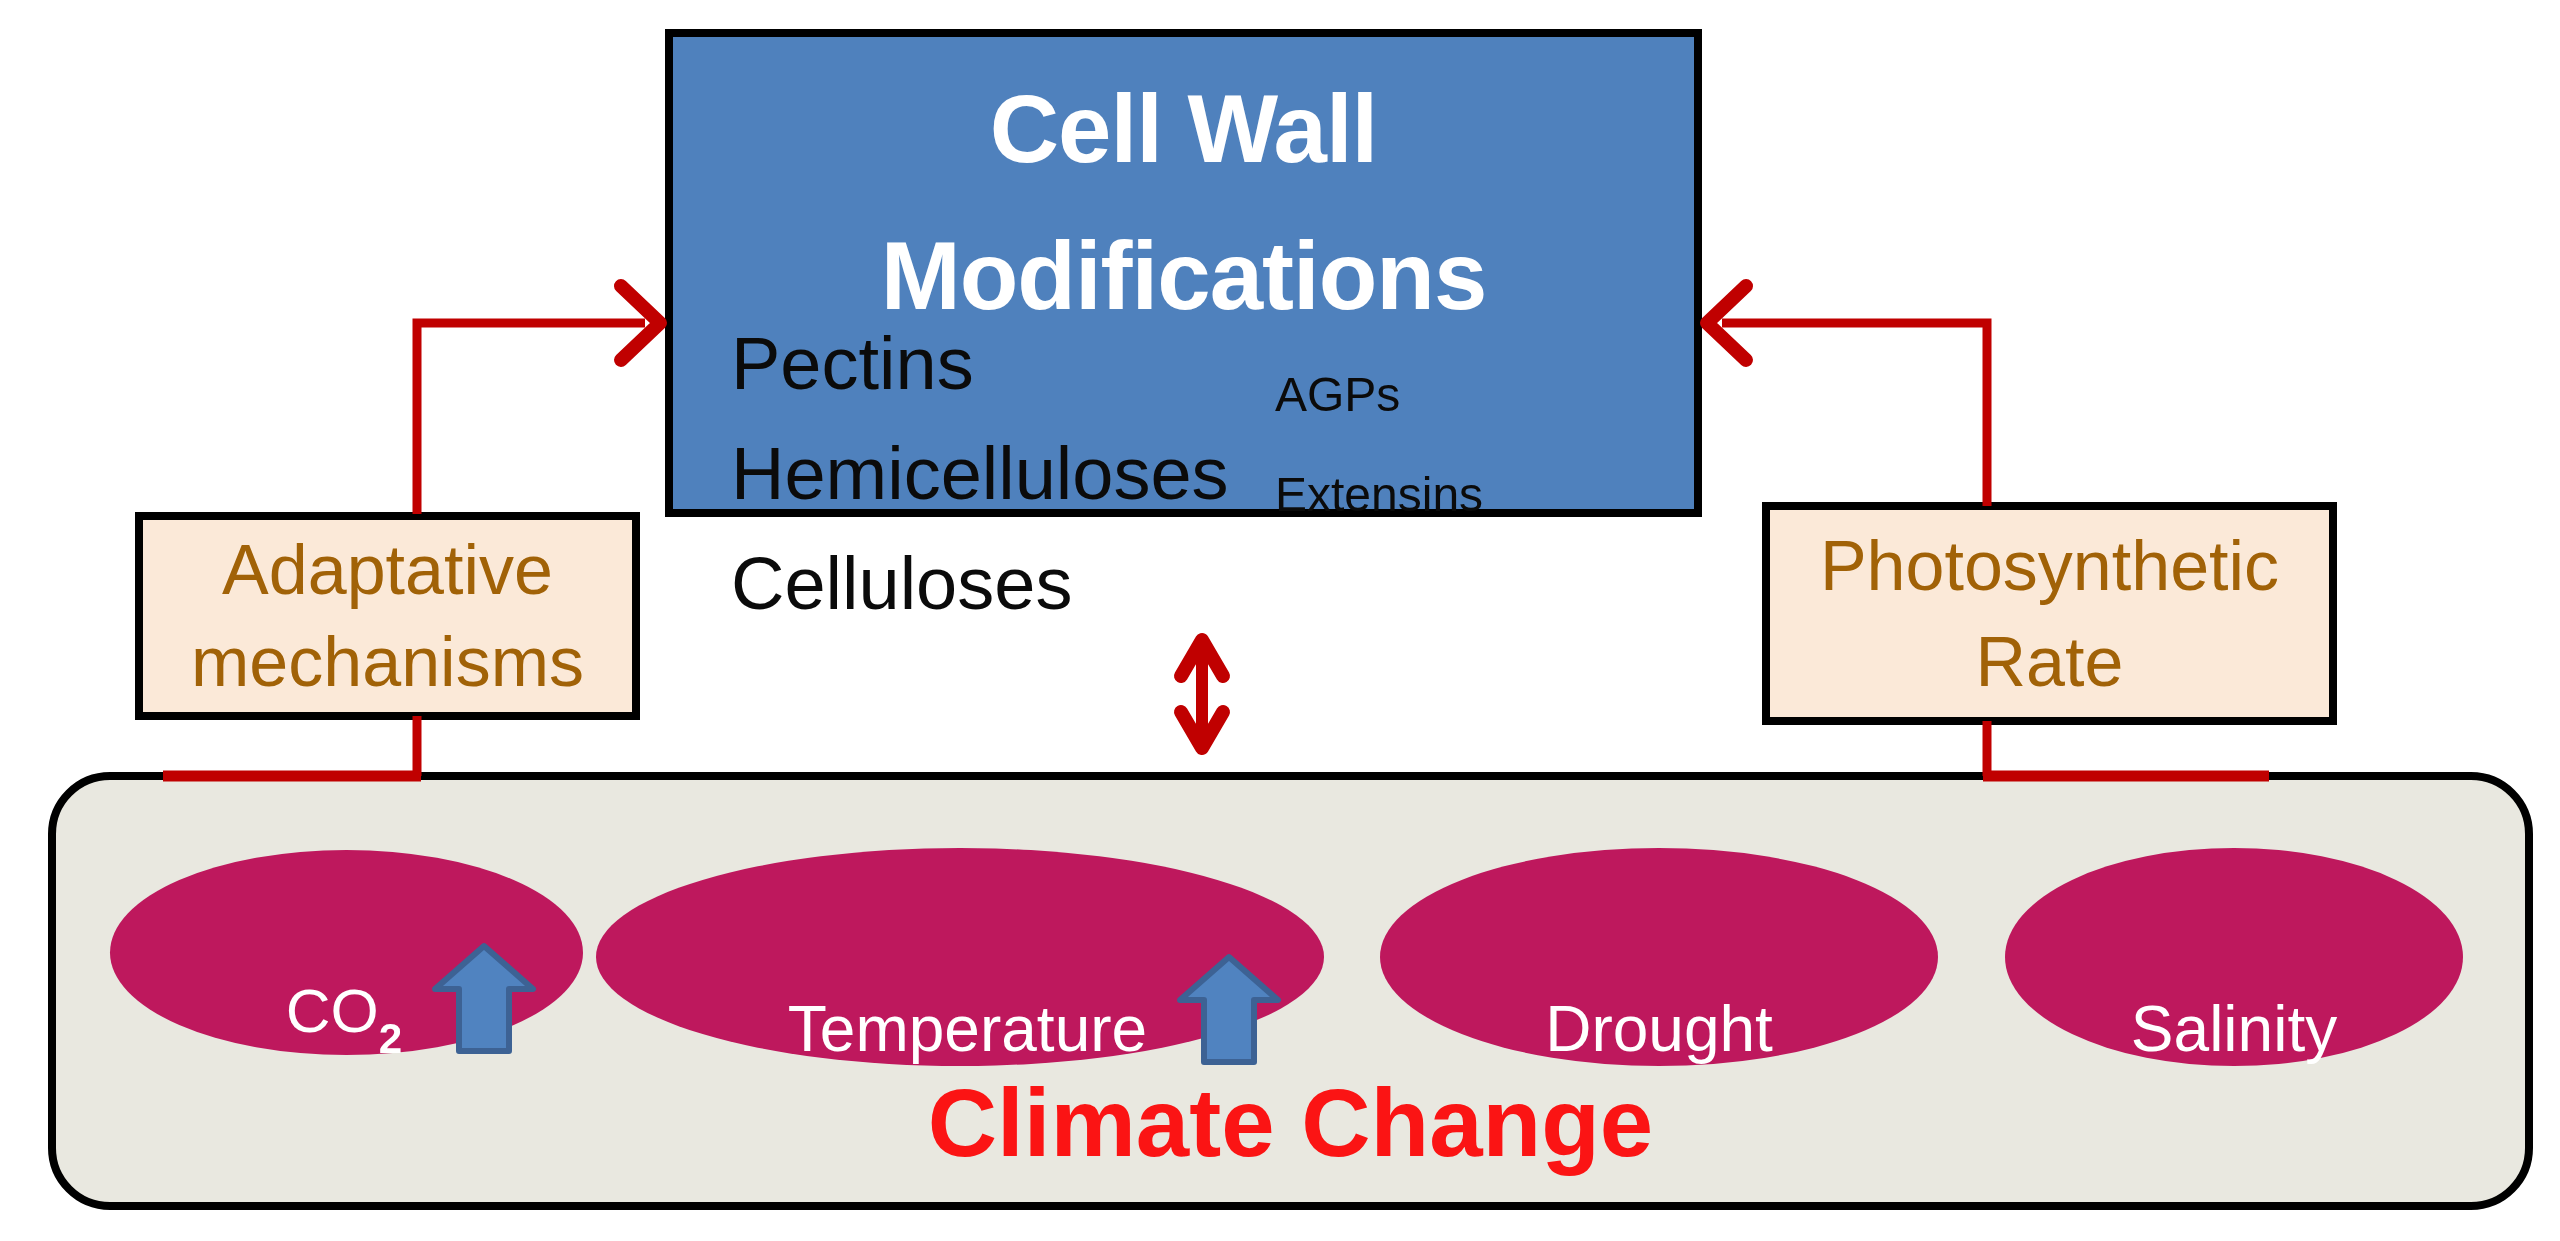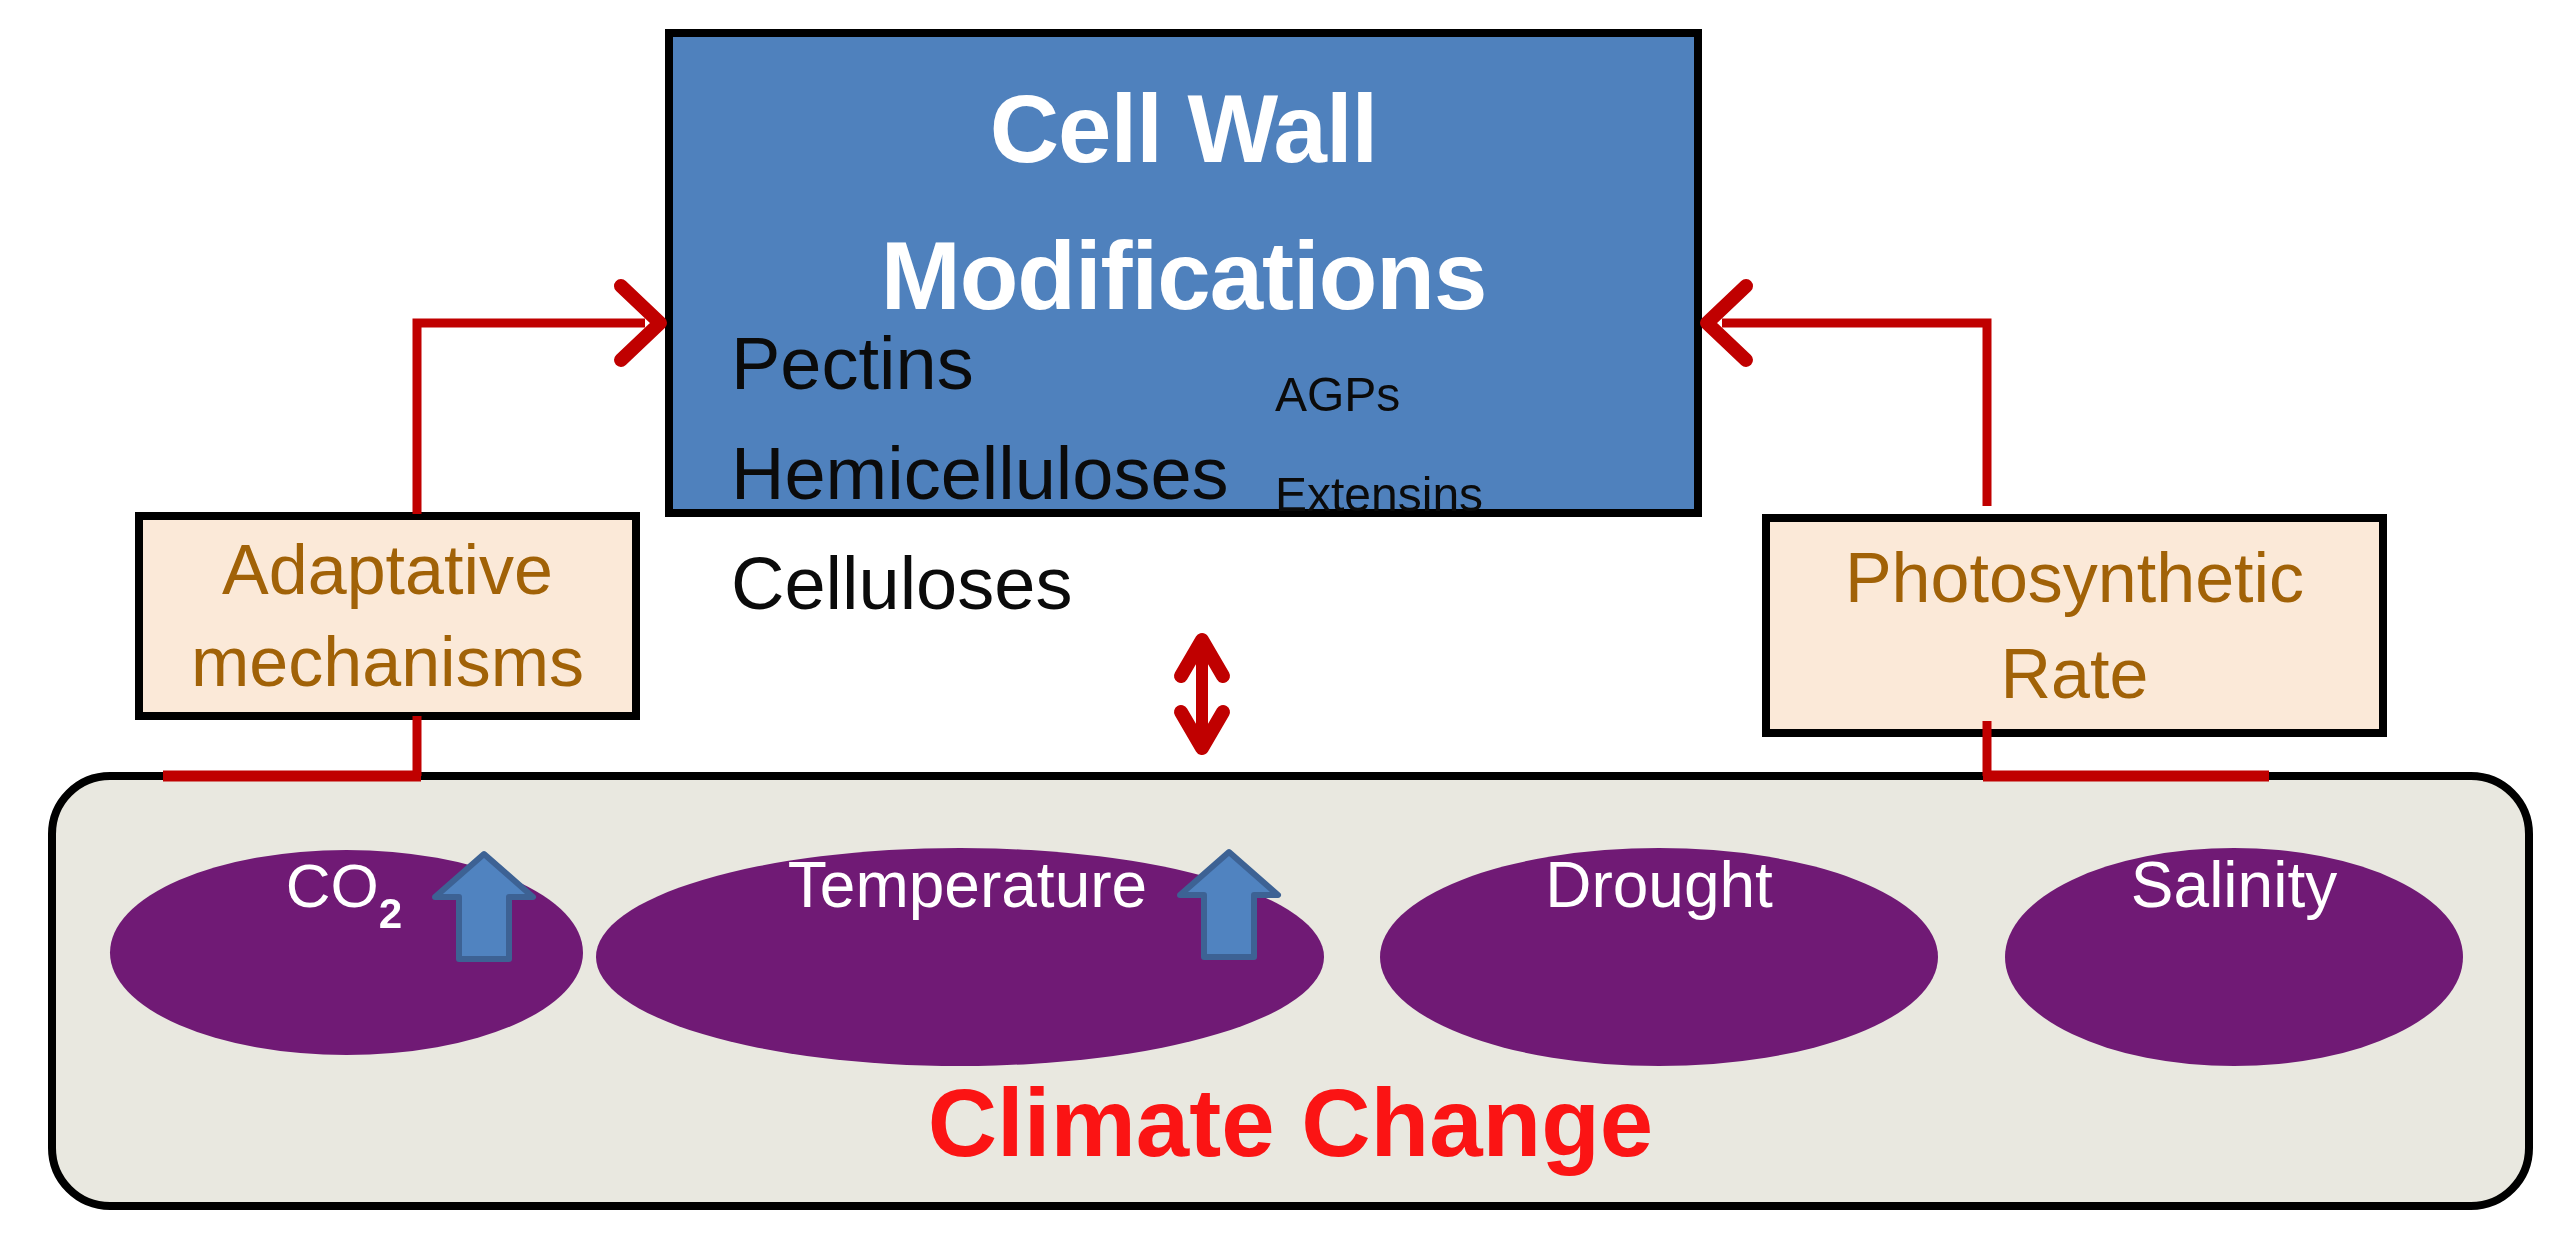--- a/index.html
+++ b/index.html
@@ -26,29 +26,29 @@
     position:absolute;left:602px;top:308px;
     color:#0b0b0b;font-size:48px;line-height:100px;white-space:nowrap;
   }
   
   .side-box{
     position:absolute;background:#fbe9d8;border:8px solid #000000;
     display:flex;align-items:center;justify-content:center;text-align:center;
     color:#a16207;font-size:70px;line-height:92px;
   }
   .adaptive-box{left:135px;top:512px;width:505px;height:208px;}
-  .photo-box{left:1762px;top:514px;width:625px;height:223px;line-height:96px;}
+  .photo-box{left:1762px;top:502px;width:575px;height:223px;line-height:96px;}
   
   .climate-container{
     position:absolute;left:48px;top:772px;width:2485px;height:438px;
     background:#e9e8e0;border:8px solid #000000;border-radius:62px;
   }
   .ellipse{
-    position:absolute;background:#701a75;border-radius:50%;
-    display:flex;align-items:flex-start;justify-content:center;
+    position:absolute;background:#be185d;border-radius:50%;
+    display:flex;align-items:flex-end;justify-content:center;
     color:#ffffff;font-size:64px;white-space:nowrap;
   }
   .ellipse .gap{width:30px;flex:0 0 auto;}
   .el-co2{left:110px;top:850px;width:473px;height:205px;padding-left:130px;font-size:62px;}
   .el-co2 sub{font-size:0.68em;position:relative;top:0.18em;font-weight:bold;}
   .el-temp{left:596px;top:848px;width:728px;height:218px;padding-left:150px;}
   .el-drought{left:1380px;top:848px;width:558px;height:218px;}
   .el-salinity{left:2005px;top:848px;width:458px;height:218px;}
   .climate-label{
     position:absolute;left:48px;top:1068px;width:2485px;

